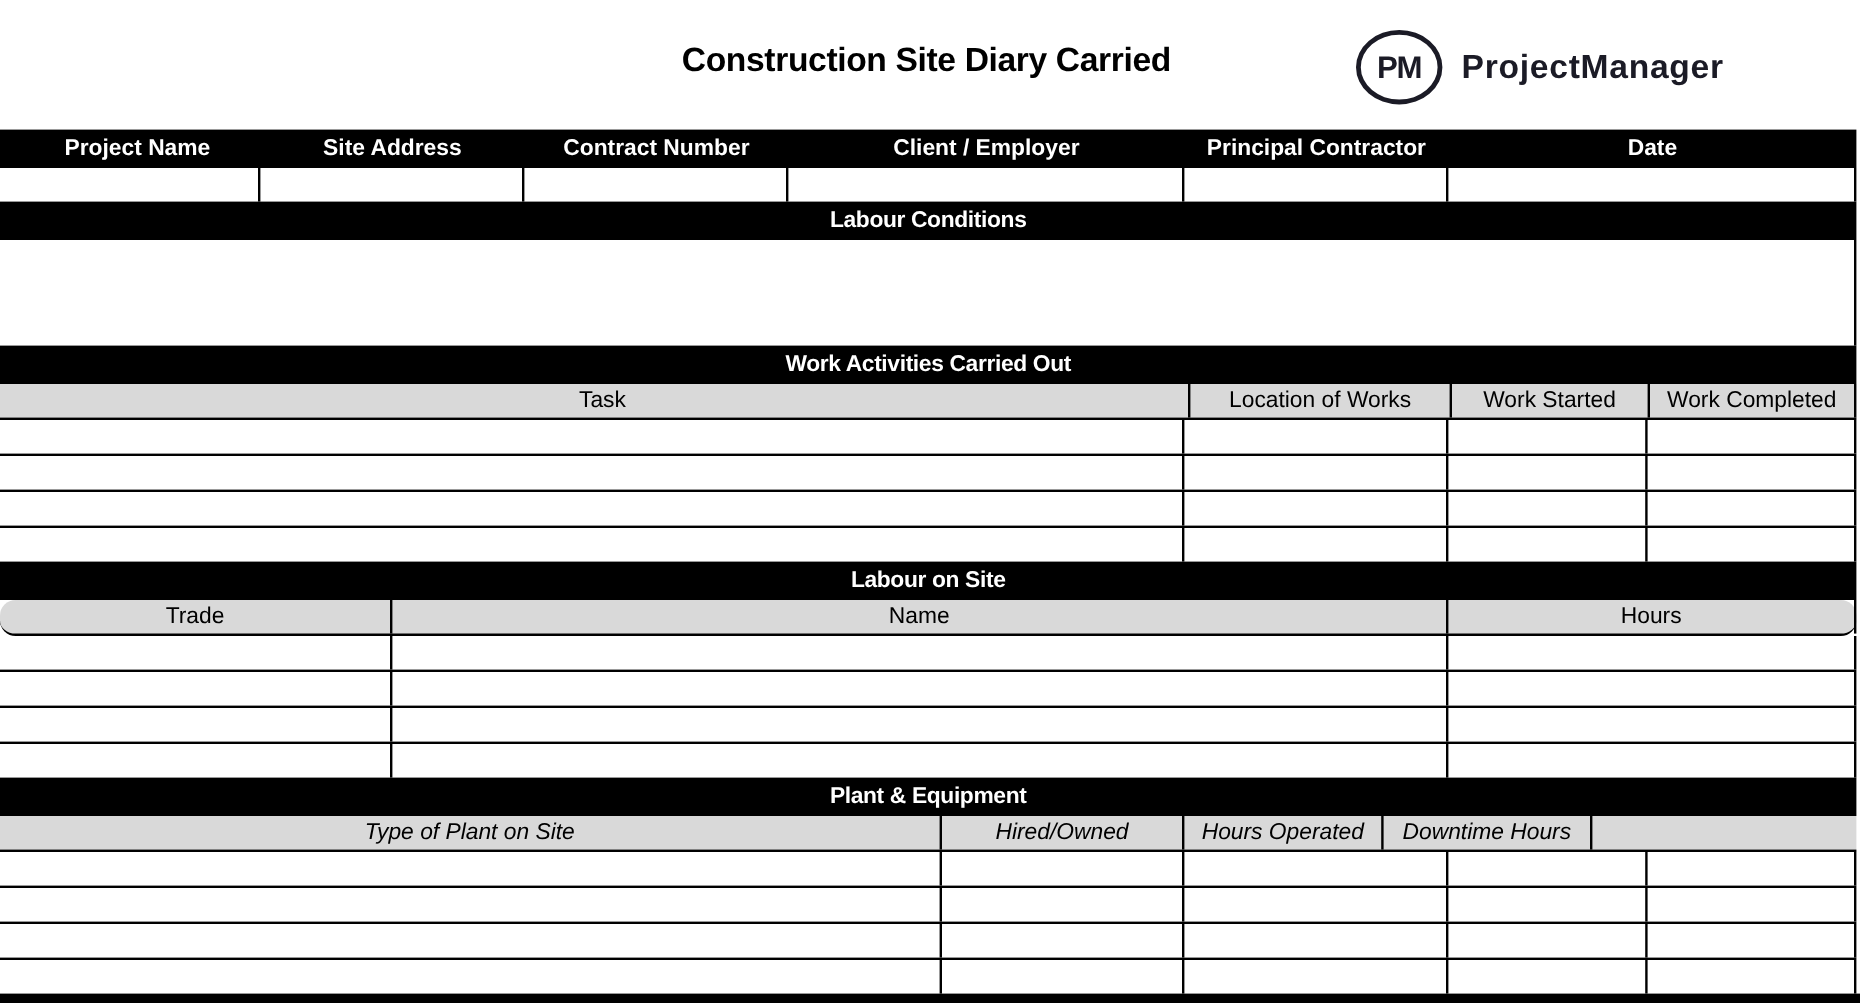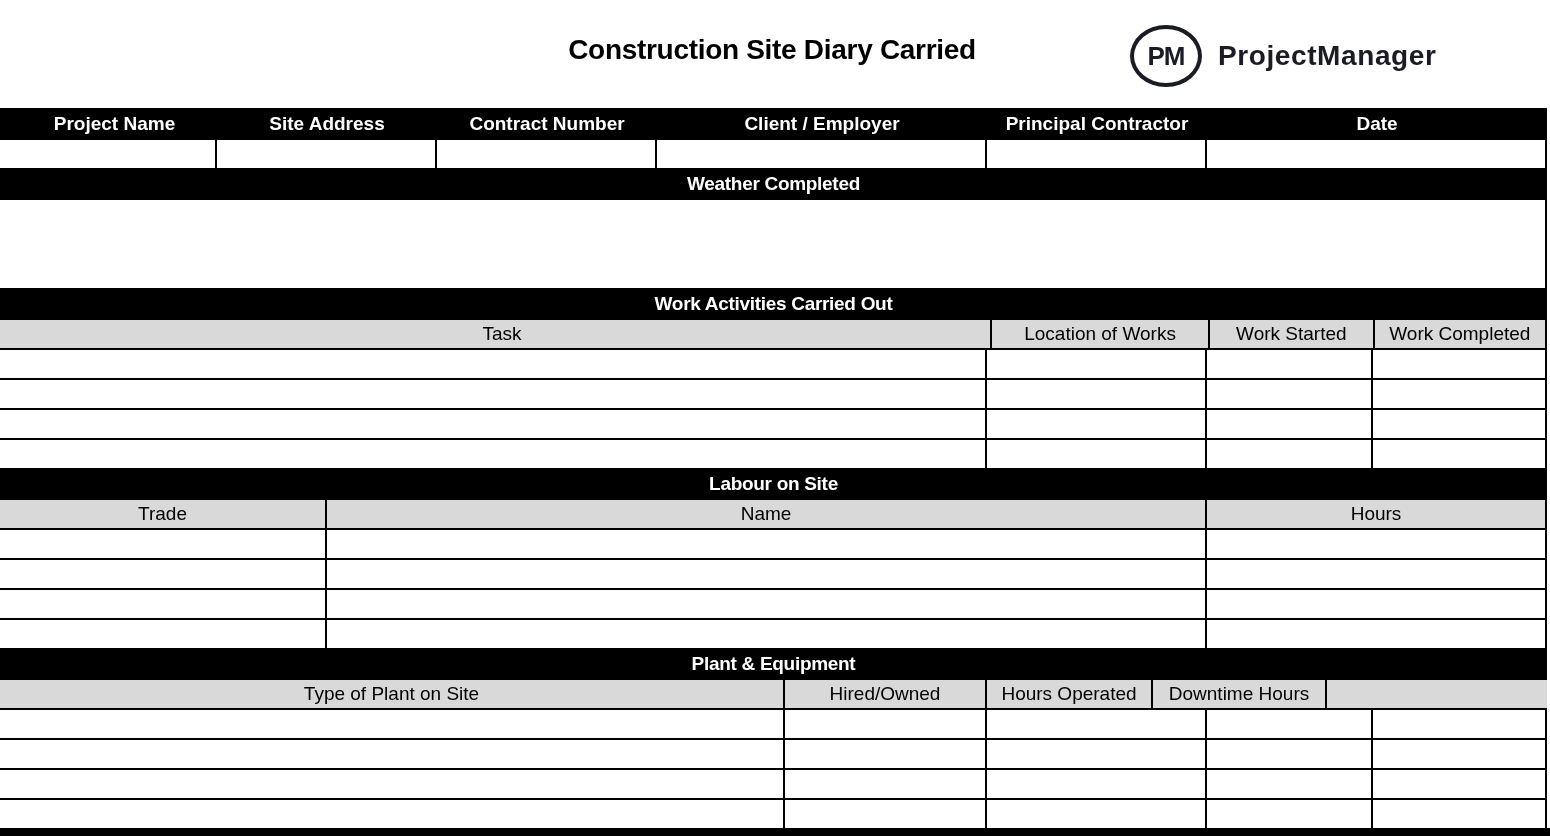--- a/index.html
+++ b/index.html
@@ -42,21 +42,21 @@
 
 <div class="abs row" style="top:140px;height:28px;">
   <div class="cell" style="width:217px;"></div>
   <div class="cell" style="width:220px;"></div>
   <div class="cell" style="width:220px;"></div>
   <div class="cell" style="width:330px;"></div>
   <div class="cell" style="width:220px;"></div>
   <div class="cell" style="width:340px;"></div>
 </div>
 
-<div class="abs bar" style="top:168px;height:32px;">Weather Completed</div>
+<div class="abs bar" style="top:168px;height:32px;">Labour Conditions</div>
 <div class="abs weather" style="top:200px;height:88px;"></div>
 
 <div class="abs bar" style="top:288px;height:32px;">Work Activities Carried Out</div>
 <div class="abs row gray" style="top:320px;height:30px;border-bottom:2px solid #000;">
   <div class="cell" style="width:987px;margin-left:14px;">Task</div>
   <div class="cell" style="width:220px;">Location of Works</div>
   <div class="cell" style="width:166px;">Work Started</div>
   <div class="cell" style="width:174px;">Work Completed</div>
 </div>
 <div class="abs row datarow" style="top:350px;height:30px;">
@@ -78,21 +78,21 @@
   <div class="cell" style="width:174px;"></div>
 </div>
 <div class="abs row" style="top:440px;height:28px;">
   <div class="cell" style="width:987px;"></div>
   <div class="cell" style="width:220px;"></div>
   <div class="cell" style="width:166px;"></div>
   <div class="cell" style="width:174px;"></div>
 </div>
 
 <div class="abs bar" style="top:468px;height:32px;">Labour on Site</div>
-<div class="abs row gray" style="top:500px;height:30px;border-bottom:2px solid #000;">
+<div class="abs row gray" style="top:500px;height:30px;border-bottom:2px solid #000;border-radius:13px;">
   <div class="cell" style="width:327px;">Trade</div>
   <div class="cell" style="width:880px;">Name</div>
   <div class="cell" style="width:340px;">Hours</div>
 </div>
 <div class="abs row datarow" style="top:530px;height:30px;">
   <div class="cell" style="width:327px;"></div>
   <div class="cell" style="width:880px;"></div>
   <div class="cell" style="width:340px;"></div>
 </div>
 <div class="abs row datarow" style="top:560px;height:30px;">
@@ -105,21 +105,21 @@
   <div class="cell" style="width:880px;"></div>
   <div class="cell" style="width:340px;"></div>
 </div>
 <div class="abs row" style="top:620px;height:28px;">
   <div class="cell" style="width:327px;"></div>
   <div class="cell" style="width:880px;"></div>
   <div class="cell" style="width:340px;"></div>
 </div>
 
 <div class="abs bar" style="top:648px;height:32px;">Plant &amp; Equipment</div>
-<div class="abs row gray" style="top:680px;height:30px;border-bottom:2px solid #000;">
+<div class="abs row gray" style="top:680px;height:30px;border-bottom:2px solid #000;font-style:italic;">
   <div class="cell" style="width:785px;">Type of Plant on Site</div>
   <div class="cell" style="width:202px;">Hired/Owned</div>
   <div class="cell" style="width:166px;">Hours Operated</div>
   <div class="cell" style="width:174px;">Downtime Hours</div>
 </div>
 <div class="abs row datarow" style="top:710px;height:30px;">
   <div class="cell" style="width:785px;"></div>
   <div class="cell" style="width:202px;"></div>
   <div class="cell" style="width:220px;"></div>
   <div class="cell" style="width:166px;"></div>

